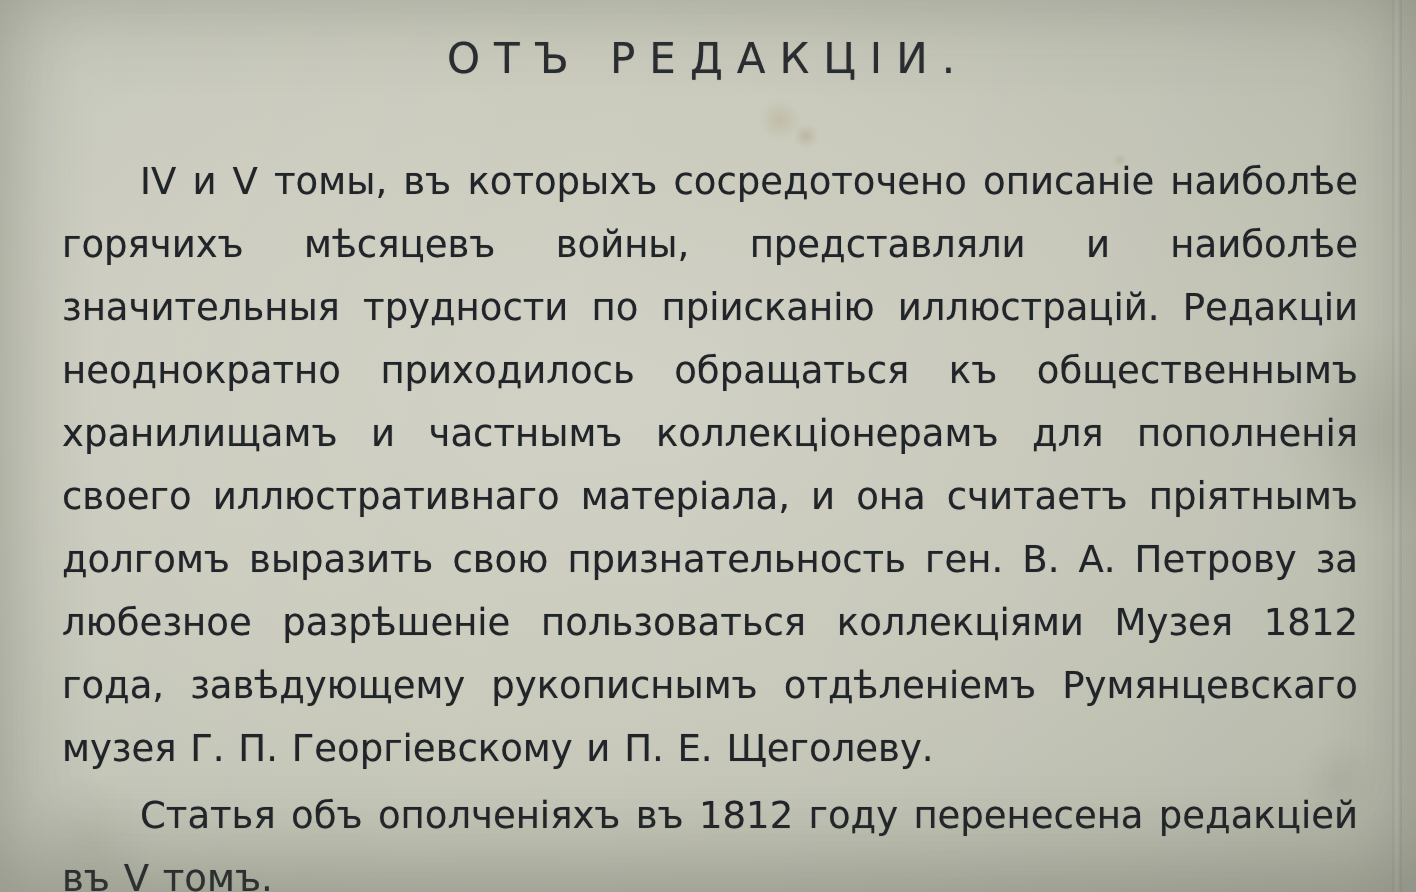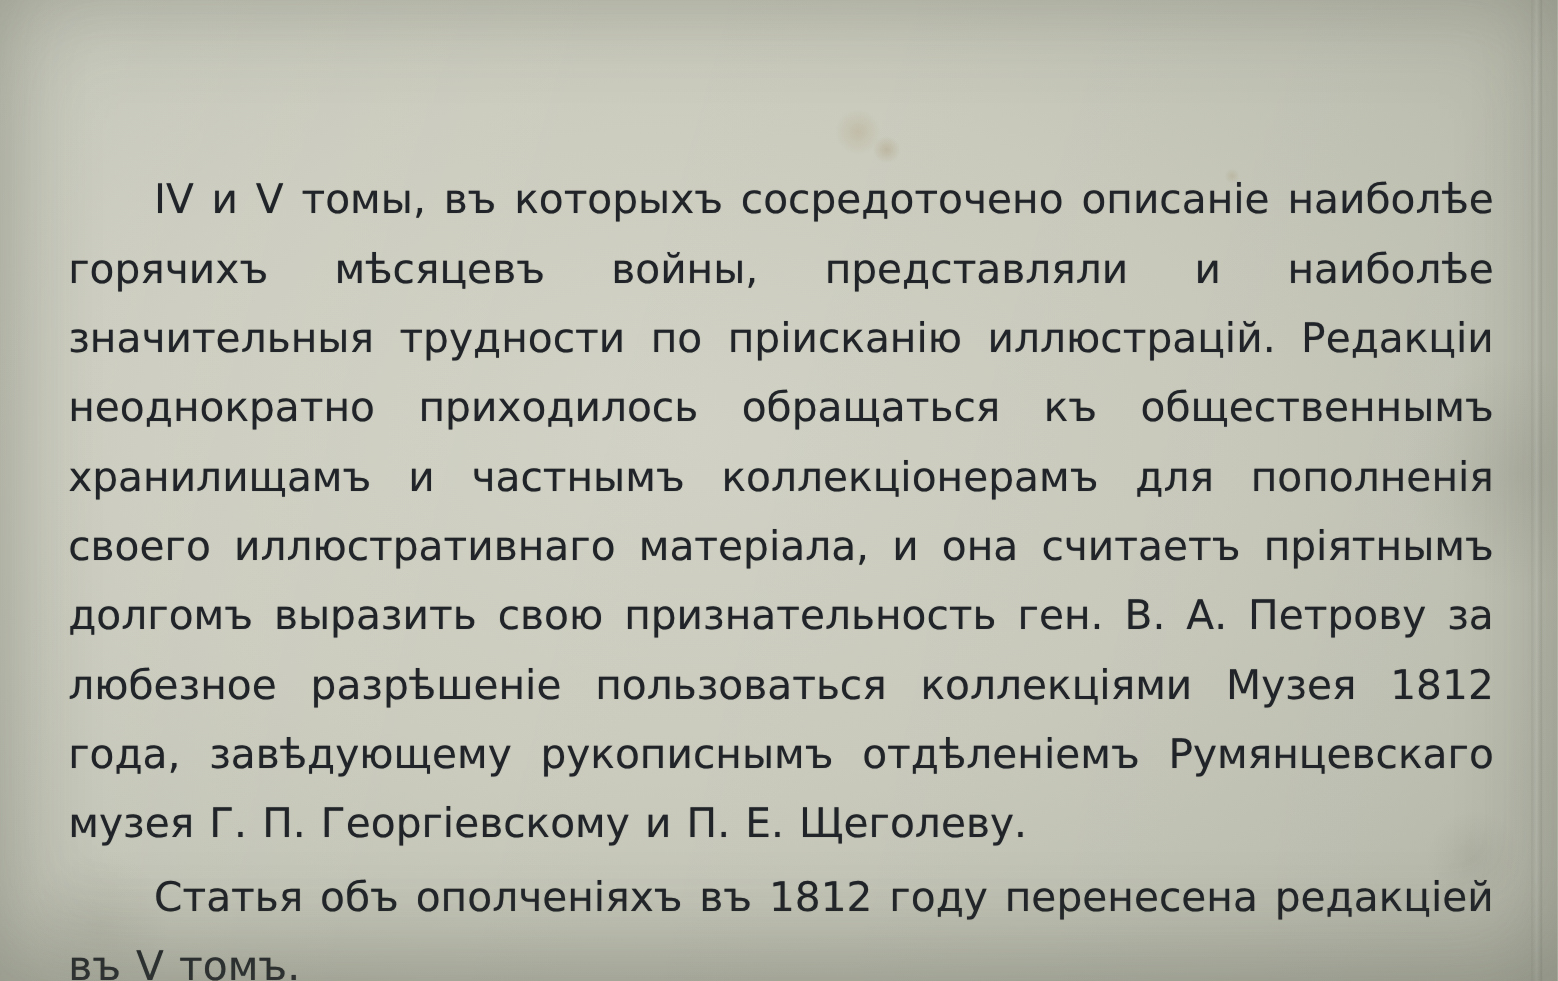--- a/index.html
+++ b/index.html
@@ -104,20 +104,21 @@
 </head>
 <body>
 
 <div id="page">
 
   <div id="grain"></div>
   <div id="crease"></div>
 
   <div id="content">
 
+    <div class="heading">ОТЪ РЕДАКЦІИ.</div>
 
     <div class="body-text">
       <p class="para indent">IV и V томы, въ которыхъ сосредоточено описаніе наиболѣе горячихъ мѣсяцевъ войны, представляли и наиболѣе значительныя трудности по прiисканію иллюстрацій. Редакціи неоднократно приходилось обращаться къ общественнымъ хранилищамъ и частнымъ коллекціонерамъ для пополненія своего иллюстративнаго матеріала, и она считаетъ прiятнымъ долгомъ выразить свою признательность ген. В. А. Петрову за любезное разрѣшеніе пользоваться коллекціями Музея 1812 года, завѣдующему рукописнымъ отдѣленіемъ Румянцевскаго музея Г. П. Георгіевскому и П. Е. Щеголеву.</p>
       <p class="para indent">Статья объ ополченіяхъ въ 1812 году перенесена редакціей въ V томъ.</p>
     </div>
 
   </div>
 
   <div id="edge-shadow"></div>
 </div>

